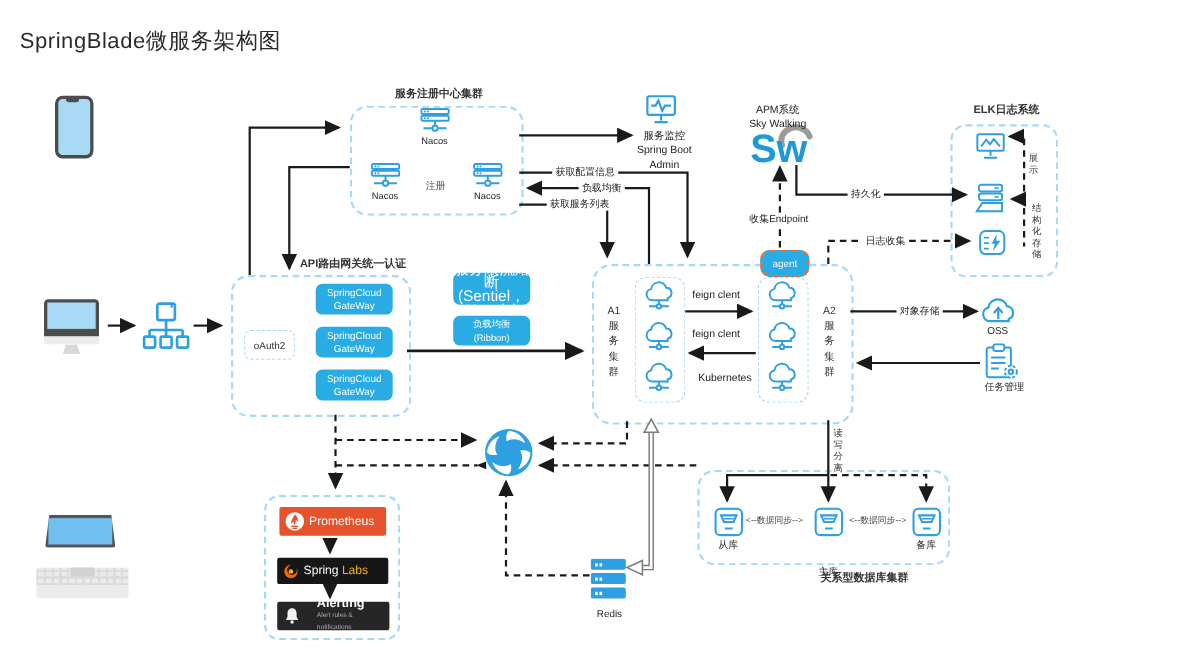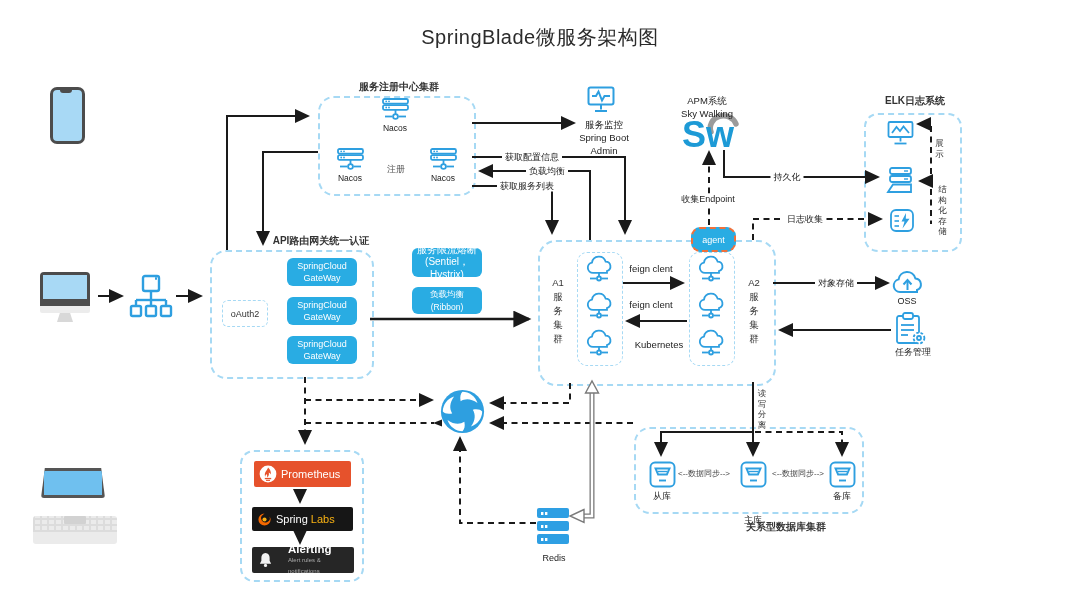--- a/index.html
+++ b/index.html
@@ -1,18 +1,18 @@
 <!DOCTYPE html>
 <html><head>
 <meta charset="utf-8">
 <style>
   html,body{margin:0;padding:0;background:#fff;}
   .canvas{position:relative;width:1080px;height:608px;background:#fff;overflow:hidden;
           font-family:"Liberation Sans","DejaVu Sans",sans-serif;color:#222;}
-  .title{position:absolute;left:0;right:0;top:24px;text-align:center;font-size:20px;color:#2b2b2b;letter-spacing:.5px;z-index:6;}
+  .title{position:absolute;left:0;right:0;top:24px;font-size:20px;color:#2b2b2b;letter-spacing:.5px;z-index:6;padding-left:18px;}
   .lbl{position:absolute;transform:translate(-50%,-50%);font-size:9px;color:#222;background:#fff;
        padding:0 3px;white-space:nowrap;z-index:6;line-height:11px;}
   .nobg{background:transparent;}
   .b600{font-weight:600;font-size:10px;color:#333;}
   .vtext{position:absolute;font-size:8.5px;color:#333;width:11px;line-height:10.5px;word-break:break-all;
          text-align:center;z-index:6;background:#fff;}
   .dashbox{position:absolute;border:2px dashed #a6d9f4;border-radius:16px;z-index:1;background:transparent;}
   .innerbox{position:absolute;border:1.5px dashed #a6d9f4;border-radius:10px;z-index:2;}
   .bluebox{position:absolute;background:#29ace3;border-radius:6px;color:#fff;text-align:center;z-index:5;
            display:flex;flex-direction:column;justify-content:center;font-size:9px;line-height:12.5px;}
@@ -267,21 +267,21 @@
     </div>
   <div class="bluebox" style="left:287px;top:297px;width:70px;height:28px;">
     <span>SpringCloud</span>
     <span>GateWay</span>
     </div>
   <div class="bluebox" style="left:287px;top:336px;width:70px;height:28px;">
     <span>SpringCloud</span>
     <span>GateWay</span>
     </div>
 
-  <div class="bluebox" style="left:412px;top:248px;width:70px;height:29px;font-size:10px;">
+  <div class="bluebox" style="left:412px;top:248px;width:70px;height:29px;font-size:14px;">
     <span>服务限流熔断</span>
     <span>(Sentiel，Hystrix)</span>
     </div>
   <div class="bluebox" style="left:412px;top:287px;width:70px;height:27px;font-size:8.5px;">
     <span>负载均衡</span>
     <span>(Ribbon)</span>
     </div>
 
   <div class="dashbox" style="left:538px;top:240px;width:234px;height:142px;border-radius:18px;"></div>
   <div class="innerbox" style="left:577px;top:252px;width:44px;height:112px;"></div>

